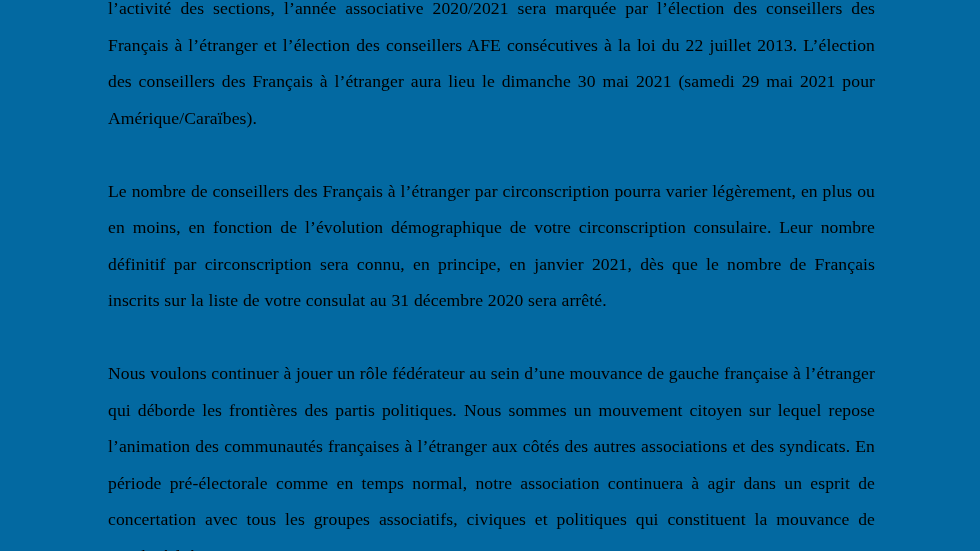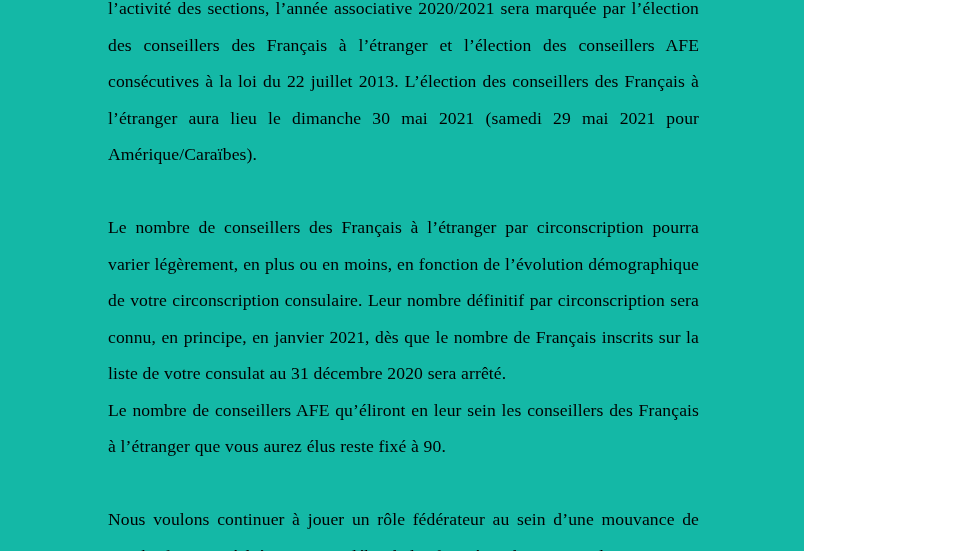--- a/index.html
+++ b/index.html
@@ -8,23 +8,23 @@
     background: #ffffff;
   }
   body {
     width: 980px;
     height: 551px;
     overflow: hidden;
     font-family: "Liberation Serif", serif;
   }
   .page {
     position: relative;
-    width: 804px;
+    width: 980px;
     height: 551px;
-    background: #14b8a6;
+    background: #0369a1;
     box-sizing: border-box;
     padding: 0 105px 0 108px;
     overflow: hidden;
   }
   .doc-body {
     padding-top: 0;
   }
   p.para {
     margin: 0;
     font-size: 17.6px;
@@ -47,20 +47,19 @@
 
 <div class="page">
   <div class="doc-body">
 
     <p class="para clipped-top">l’activité des sections, l’année associative 2020/2021 sera marquée par l’élection des conseillers des Français à l’étranger et l’élection des conseillers AFE consécutives à la loi du 22 juillet 2013. L’élection des conseillers des Français à l’étranger aura lieu le dimanche 30 mai 2021 (samedi 29 mai 2021 pour Amérique/Caraïbes).</p>
 
     <div class="gap"></div>
 
     <p class="para">Le nombre de conseillers des Français à l’étranger par circonscription pourra varier légèrement, en plus ou en moins, en fonction de l’évolution démographique de votre circonscription consulaire. Leur nombre définitif par circonscription sera connu, en principe, en janvier 2021, dès que le nombre de Français inscrits sur la liste de votre consulat au 31 décembre 2020 sera arrêté.</p>
 
-    <p class="para">Le nombre de conseillers AFE qu’éliront en leur sein les conseillers des Français à l’étranger que vous aurez élus reste fixé à 90.</p>
 
     <div class="gap"></div>
 
     <p class="para">Nous voulons continuer à jouer un rôle fédérateur au sein d’une mouvance de gauche française à l’étranger qui déborde les frontières des partis politiques. Nous sommes un mouvement citoyen sur lequel repose l’animation des communautés françaises à l’étranger aux côtés des autres associations et des syndicats. En période pré-électorale comme en temps normal, notre association continuera à agir dans un esprit de concertation avec tous les groupes associatifs, civiques et politiques qui constituent la mouvance de gauche à l’étranger.</p>
 
   </div>
 </div>
 
 </body></html>

